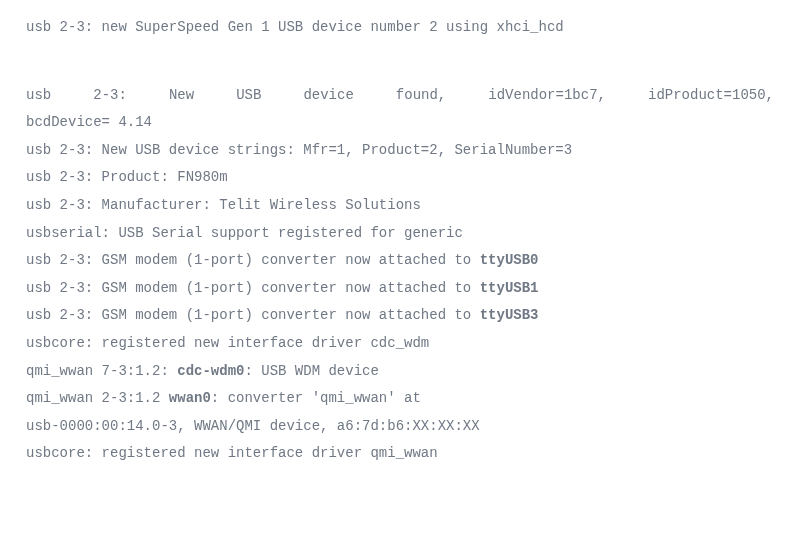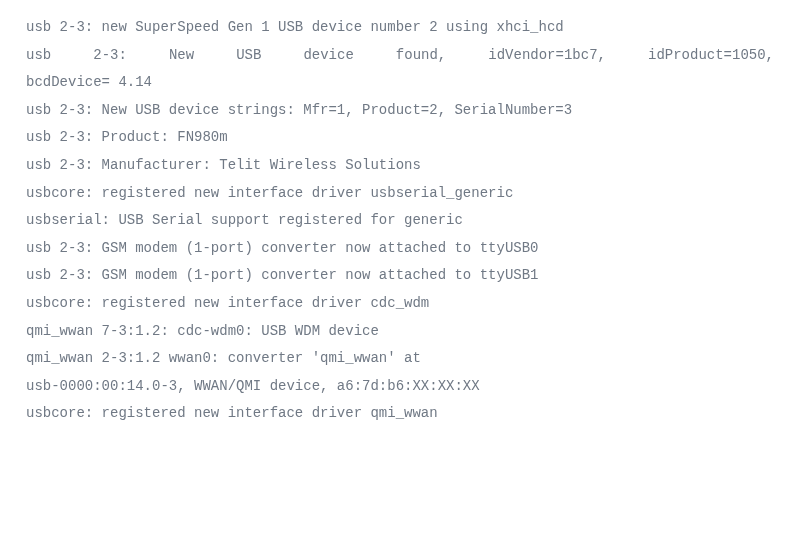--- a/index.html
+++ b/index.html
@@ -17,37 +17,38 @@
     color: #707985;
     padding: 14px 26px 0 26px;
     white-space: normal;
   }
   .line {
     display: block;
   }
   .justify {
     text-align: justify;
     text-align-last: justify;
+    margin-top: 40px;
   }
   .bold {
-    font-weight: 400;
+    font-weight: 700;
   }
 </style>
 </head>
 <body>
 
 <div class="log">
   <span class="line">usb 2-3: new SuperSpeed Gen 1 USB device number 2 using xhci_hcd</span>
   <span class="line justify">usb 2-3: New USB device found, idVendor=1bc7, idProduct=1050,</span>
   <span class="line">bcdDevice= 4.14</span>
   <span class="line">usb 2-3: New USB device strings: Mfr=1, Product=2, SerialNumber=3</span>
   <span class="line">usb 2-3: Product: FN980m</span>
   <span class="line">usb 2-3: Manufacturer: Telit Wireless Solutions</span>
-  <span class="line">usbcore: registered new interface driver usbserial_generic</span>
   <span class="line">usbserial: USB Serial support registered for generic</span>
   <span class="line"><span>usb 2-3: GSM modem (1-port) converter now attached to </span><span class="bold">ttyUSB0</span></span>
   <span class="line"><span>usb 2-3: GSM modem (1-port) converter now attached to </span><span class="bold">ttyUSB1</span></span>
+  <span class="line"><span>usb 2-3: GSM modem (1-port) converter now attached to </span><span class="bold">ttyUSB3</span></span>
   <span class="line">usbcore: registered new interface driver cdc_wdm</span>
   <span class="line"><span>qmi_wwan 7-3:1.2: </span><span class="bold">cdc-wdm0</span><span>: USB WDM device</span></span>
   <span class="line"><span>qmi_wwan 2-3:1.2 </span><span class="bold">wwan0</span><span>: converter 'qmi_wwan' at</span></span>
   <span class="line">usb-0000:00:14.0-3, WWAN/QMI device, a6:7d:b6:XX:XX:XX</span>
   <span class="line">usbcore: registered new interface driver qmi_wwan</span>
 </div>
 
 </body></html>

